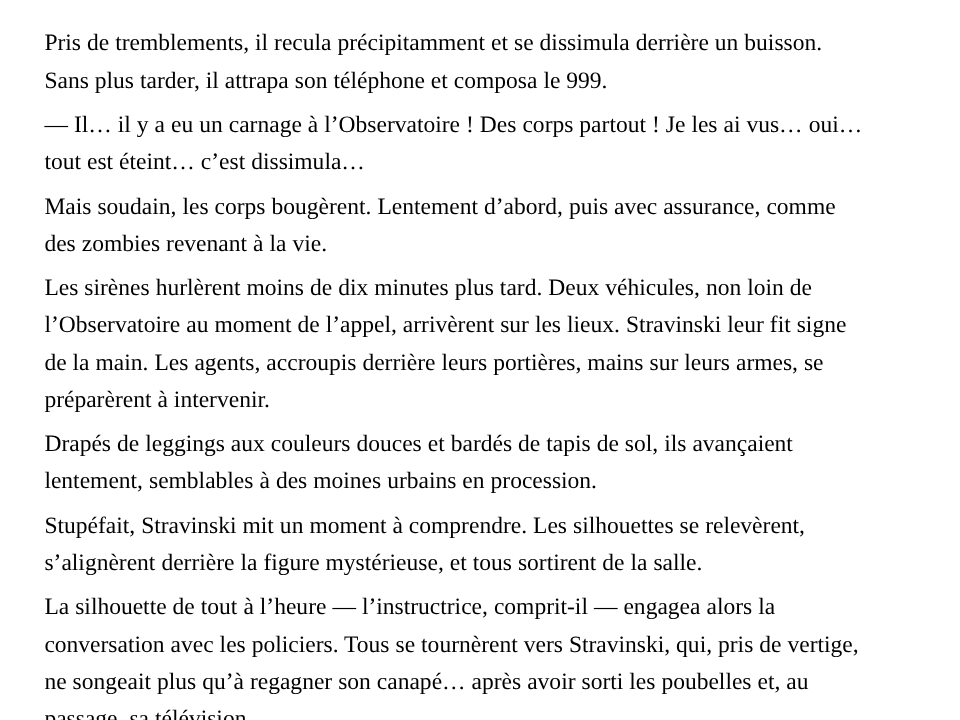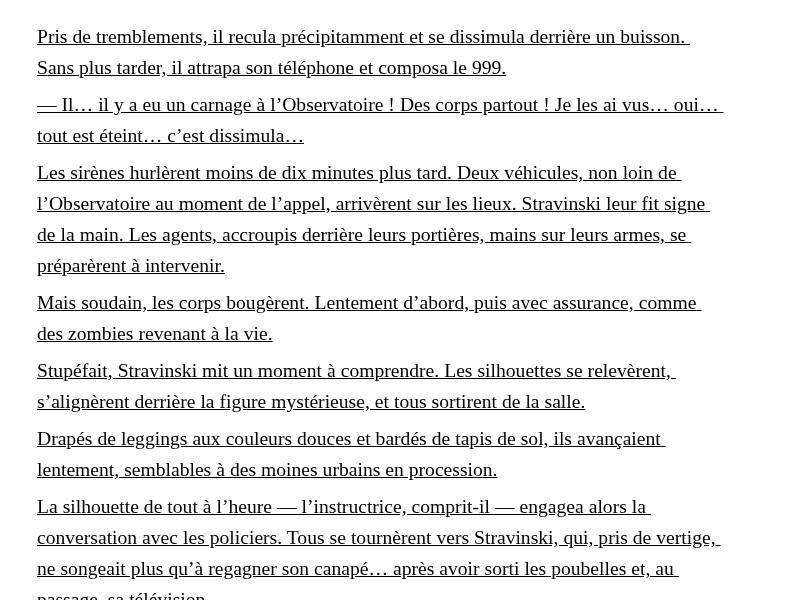--- a/index.html
+++ b/index.html
@@ -14,21 +14,20 @@
     font-family: "Liberation Serif", "DejaVu Serif", serif;
     color: #000000;
     overflow: hidden;
   }
   .page {
     box-sizing: border-box;
     width: 740px;
     height: 600px;
     background: #ffffff;
     padding: 21px 118px 0 37px;
-    text-decoration: underline;
   }
   .doc-body {
     width: 688px;
   }
   .para {
     margin: 0 0 0 0;
     padding: 0;
     font-size: 19.6px;
     line-height: 31px;
     text-align: left;
@@ -45,24 +44,24 @@
 </head>
 <body>
 
 <div class="page">
   <div class="doc-body">
 
     <p class="para">Pris de tremblements, il recula précipitamment et se dissimula derrière un buisson. Sans plus tarder, il attrapa son téléphone et composa le 999.</p>
 
     <p class="para">— Il… il y a eu un carnage à l’Observatoire ! Des corps partout ! Je les ai vus… oui… tout est éteint… c’est dissimula…</p>
 
+    <p class="para">Mais soudain, les corps bougèrent. Lentement d’abord, puis avec assurance, comme des zombies revenant à la vie.</p>
+
     <p class="para">Les sirènes hurlèrent moins de dix minutes plus tard. Deux véhicules, non loin de l’Observatoire au moment de l’appel, arrivèrent sur les lieux. Stravinski leur fit signe de la main. Les agents, accroupis derrière leurs portières, mains sur leurs armes, se préparèrent à intervenir.</p>
 
-    <p class="para">Mais soudain, les corps bougèrent. Lentement d’abord, puis avec assurance, comme des zombies revenant à la vie.</p>
+    <p class="para">Drapés de leggings aux couleurs douces et bardés de tapis de sol, ils avançaient lentement, semblables à des moines urbains en procession.</p>
 
     <p class="para">Stupéfait, Stravinski mit un moment à comprendre. Les silhouettes se relevèrent, s’alignèrent derrière la figure mystérieuse, et tous sortirent de la salle.</p>
-
-    <p class="para">Drapés de leggings aux couleurs douces et bardés de tapis de sol, ils avançaient lentement, semblables à des moines urbains en procession.</p>
 
     <p class="para">La silhouette de tout à l’heure — l’instructrice, comprit-il — engagea alors la conversation avec les policiers. Tous se tournèrent vers Stravinski, qui, pris de vertige, ne songeait plus qu’à regagner son canapé… après avoir sorti les poubelles et, au passage, sa télévision.</p>
 
   </div>
 </div>
 
 </body></html>

